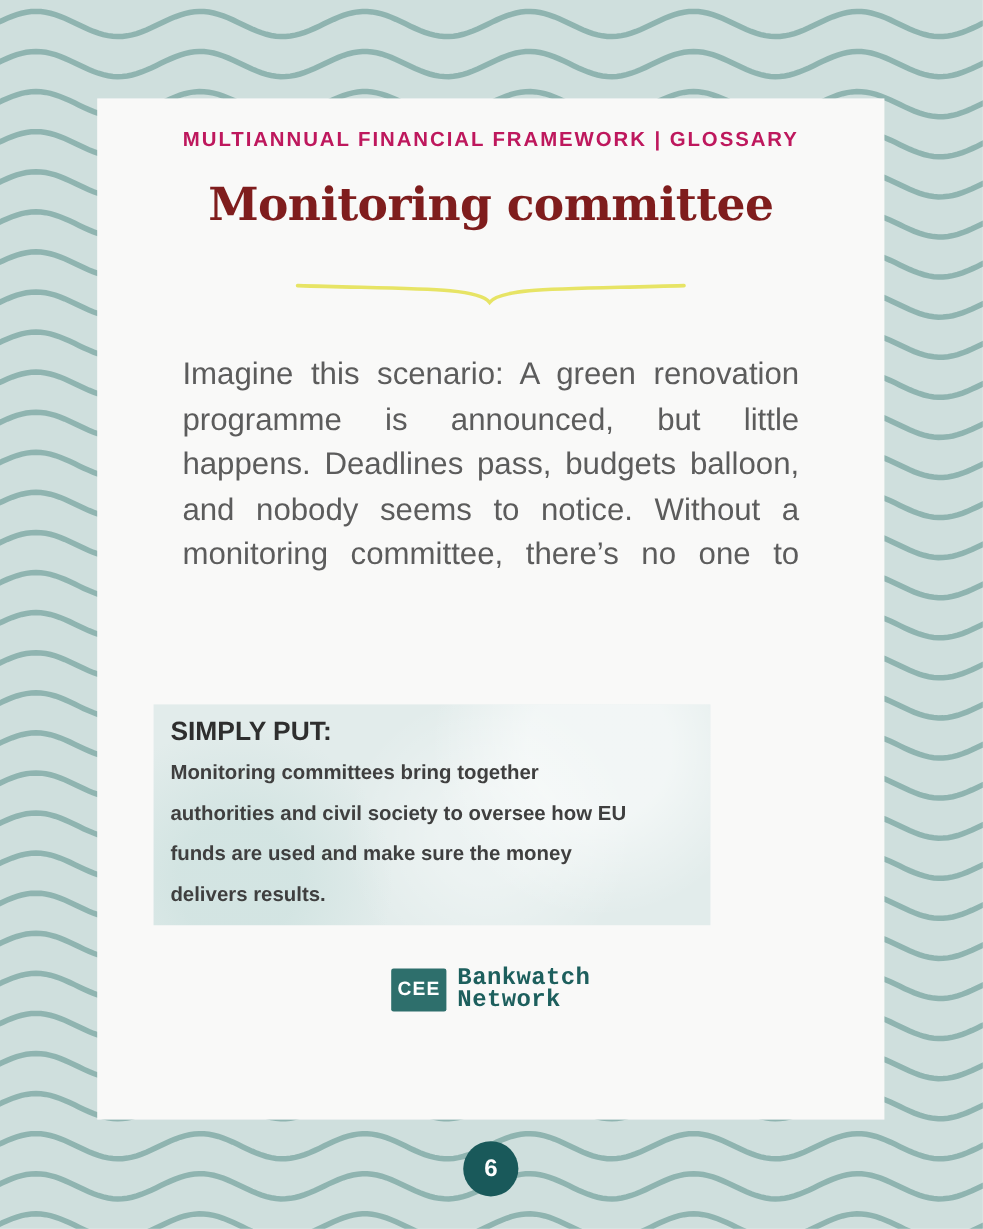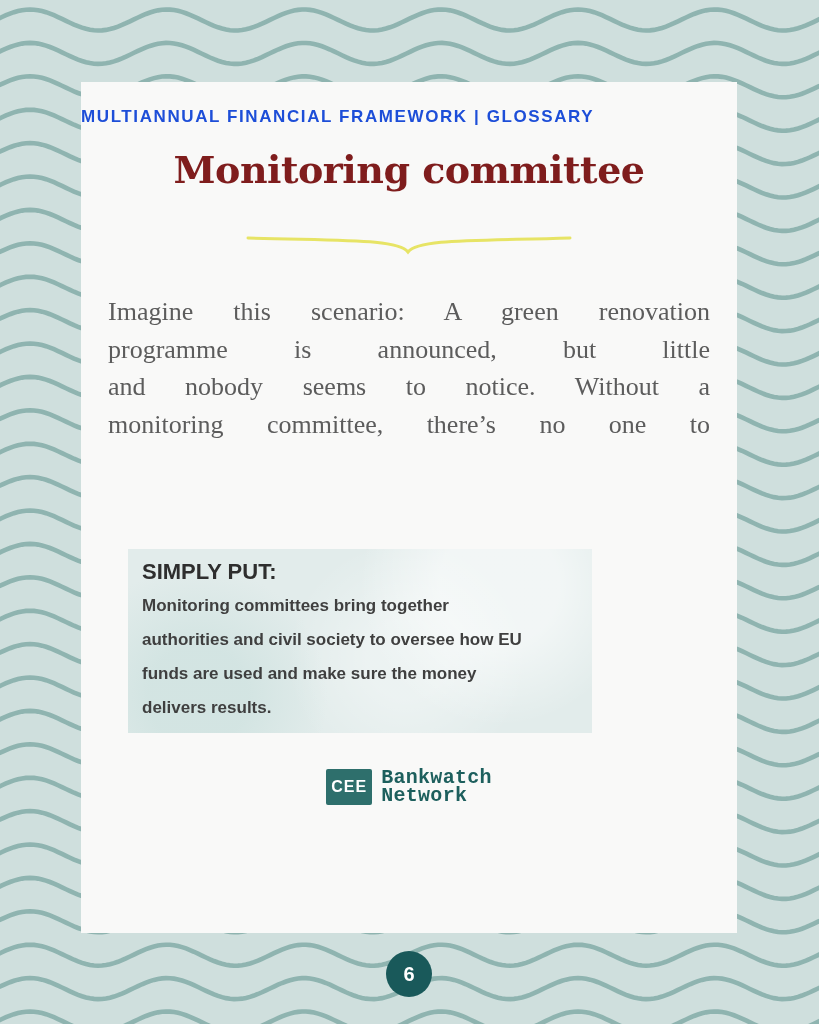--- a/index.html
+++ b/index.html
@@ -7,32 +7,32 @@
     width:819px;height:1024px;position:relative;overflow:hidden;
     background:#cfdfdd;
     font-family:"Liberation Sans",sans-serif;
   }
   #waves{position:absolute;left:0;top:0;width:819px;height:1024px;display:block;}
   .card{
     position:absolute;left:81px;top:82px;width:656px;height:851px;
     background:#f9f9f8;box-sizing:border-box;
   }
   .eyebrow{
-    margin-top:25px;text-align:left;
+    margin-top:25px;text-align:center;
     font-weight:bold;font-size:17px;letter-spacing:1.6px;
-    color:#1d4ed8;
+    color:#be185d;
   }
   .title{
     margin-top:18px;text-align:center;
     font-family:"DejaVu Serif","Liberation Serif",serif;
     font-weight:bold;font-size:38px;line-height:50px;letter-spacing:-0.5px;
     color:#7f1d1d;
   }
   .divider{display:block;margin:36px auto 0;}
-  .body-text{margin:36px 27px 0;color:#5c5c5c;font-size:26px;font-family:Liberation Serif, serif;}
+  .body-text{margin:36px 71px 0;color:#5c5c5c;font-size:26px;}
   .jline{
     line-height:37.5px;text-align:justify;text-align-last:justify;
     height:37.5px;overflow:visible;
   }
   .jline.last{text-align:left;text-align-last:left;}
   .sp-box{
     margin:106px 0 0 47px;width:464px;box-sizing:border-box;
     padding:6px 14px 8px;
     background:#e2eceb;
     background-image:
@@ -106,20 +106,21 @@
 
   <div class="title">Monitoring committee</div>
 
   <svg class="divider" width="330" height="26" viewBox="0 0 330 26" xmlns="http://www.w3.org/2000/svg">
     <path d="M4 7 C 100 10, 154 8, 164 21 C 174 8, 228 10, 326 7" fill="none" stroke="#e7e465" stroke-width="3" stroke-linecap="round"></path>
   </svg>
 
   <div class="body-text">
     <div class="jline">Imagine this scenario: A green renovation</div>
     <div class="jline">programme is announced, but little</div>
+    <div class="jline">happens. Deadlines pass, budgets balloon,</div>
     <div class="jline">and nobody seems to notice. Without a</div>
     <div class="jline">monitoring committee, there’s no one to</div>
   </div>
 
   <div class="sp-box">
     <div class="sp-label">SIMPLY PUT:</div>
     <div class="sp-line">Monitoring committees bring together</div>
     <div class="sp-line">authorities and civil society to oversee how EU</div>
     <div class="sp-line">funds are used and make sure the money</div>
     <div class="sp-line">delivers results.</div>

